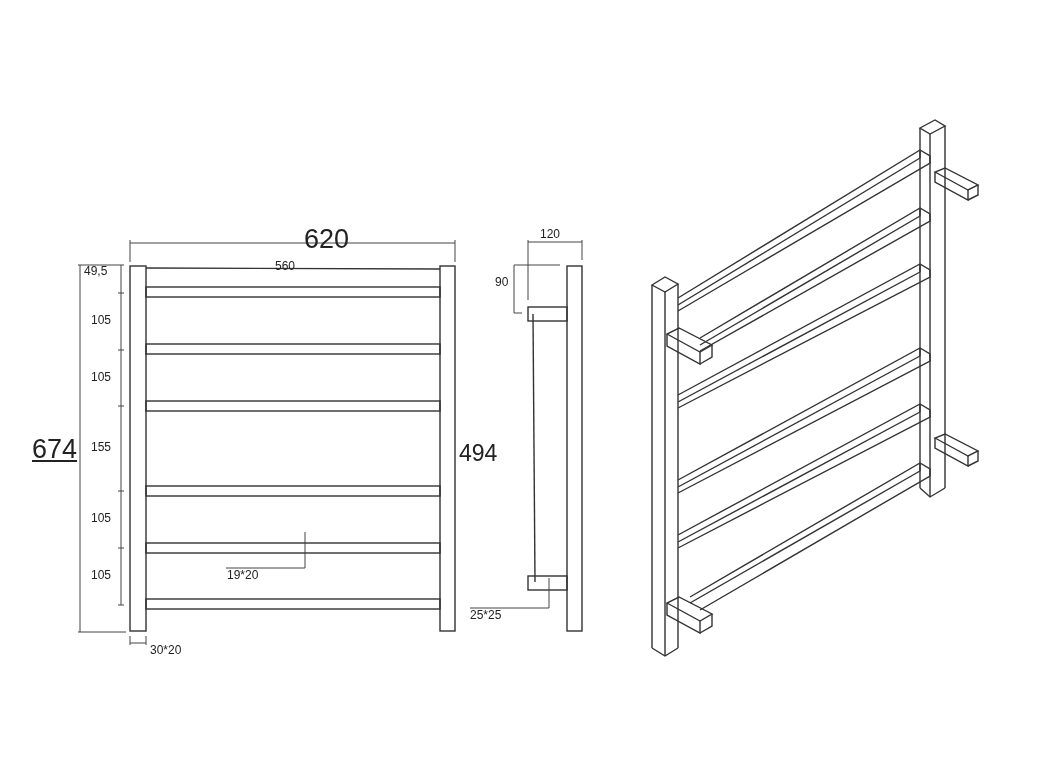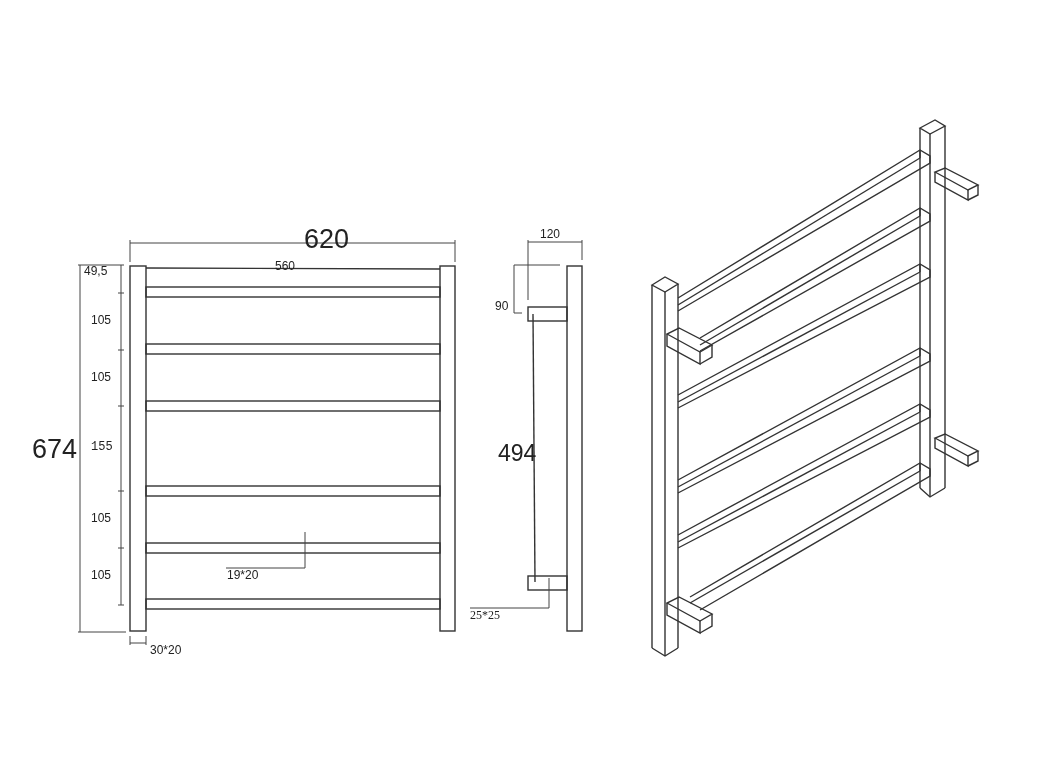--- a/index.html
+++ b/index.html
@@ -115,25 +115,25 @@
       <polyline points="700,364 712,357 712,345"></polyline>
       <polygon points="667,603 700,621 712,614 679,597"></polygon>
       <polyline points="667,603 667,615 700,633 700,621"></polyline>
       <polyline points="700,633 712,626 712,614"></polyline>
     </g>
   </g>
 </svg>
 
 <div class="lbl big" style="left:268px;top:226px;margin-left:36px;">620</div>
 <div class="lbl sm" style="left:275px;top:248px;margin-top:12px;">560</div>
-<div class="lbl big" style="left:32px;top:436px;">674</div>
+<div class="lbl big" style="left:32px;top:436px;text-decoration:underline;">674</div>
 <div class="lbl sm" style="left:84px;top:265px;">49,5</div>
 <div class="lbl sm" style="left:91px;top:314px;">105</div>
 <div class="lbl sm" style="left:91px;top:371px;">105</div>
-<div class="lbl sm" style="left:91px;top:441px;font-family:Liberation Mono, monospace;">155</div>
+<div class="lbl sm" style="left:91px;top:441px;">155</div>
 <div class="lbl sm" style="left:91px;top:512px;">105</div>
 <div class="lbl sm" style="left:91px;top:569px;">105</div>
 <div class="lbl sm" style="left:227px;top:569px;">19*20</div>
 <div class="lbl sm" style="left:150px;top:644px;">30*20</div>
 <div class="lbl sm" style="left:540px;top:228px;">120</div>
-<div class="lbl sm" style="left:495px;top:300px;">90</div>
-<div class="lbl med" style="left:498px;top:442px;">494</div>
-<div class="lbl sm" style="left:470px;top:609px;font-family:Liberation Serif, serif;">25*25</div>
+<div class="lbl sm" style="left:495px;top:276px;">90</div>
+<div class="lbl med" style="left:459px;top:442px;">494</div>
+<div class="lbl sm" style="left:470px;top:609px;">25*25</div>
 
 </body></html>

